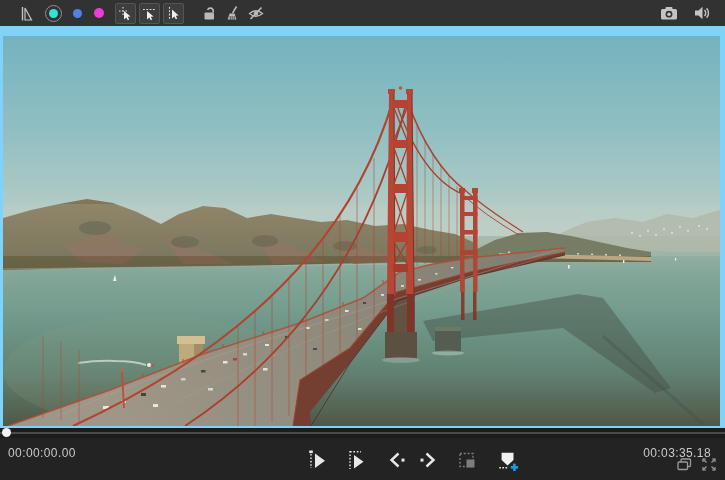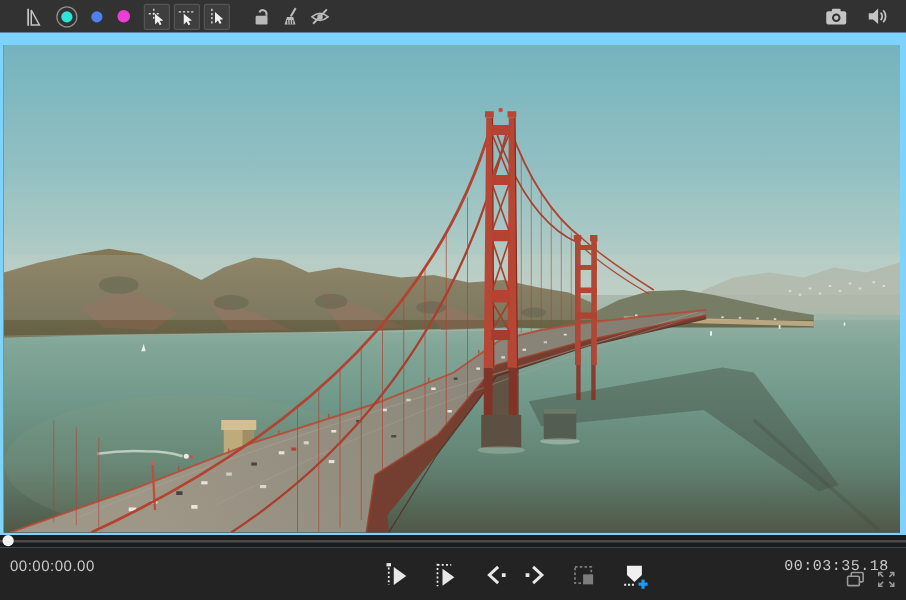--- a/index.html
+++ b/index.html
@@ -18,21 +18,21 @@
   
   .video-frame{position:absolute;left:3px;top:36px;width:717px;height:390px;background:#000;}
   
   .scrubber{position:absolute;left:0;top:428px;width:725px;height:10px;background:#1c1c1c;}
   .scrub-track{position:absolute;left:0;top:4px;width:725px;height:2px;background:#4a4a4a;}
   .playhead{position:absolute;left:2px;top:0px;width:9px;height:9px;border-radius:50%;background:#f2f2f2;}
   
   .bottombar{position:absolute;left:0;top:438px;width:725px;height:42px;background:#232323;}
   .tc{position:absolute;top:8px;font-size:12px;color:#c9c9c9;letter-spacing:.4px;}
   .tc-left{left:8px;}
-  .tc-right{right:14px;font-family:Liberation Mono, monospace;}
+  .tc-right{right:14px;}
   .transport{position:absolute;left:50%;top:10px;transform:translateX(-66px);display:flex;align-items:center;}
   .t-btn{width:22px;height:24px;margin:0 9px;display:flex;align-items:center;justify-content:center;cursor:default;}
   .corner-icons{position:absolute;right:9px;bottom:5px;display:flex;align-items:center;gap:10px;}
 </style>
 </head>
 <body>
 
 <div id="stage">
 
   <div class="toolbar">

